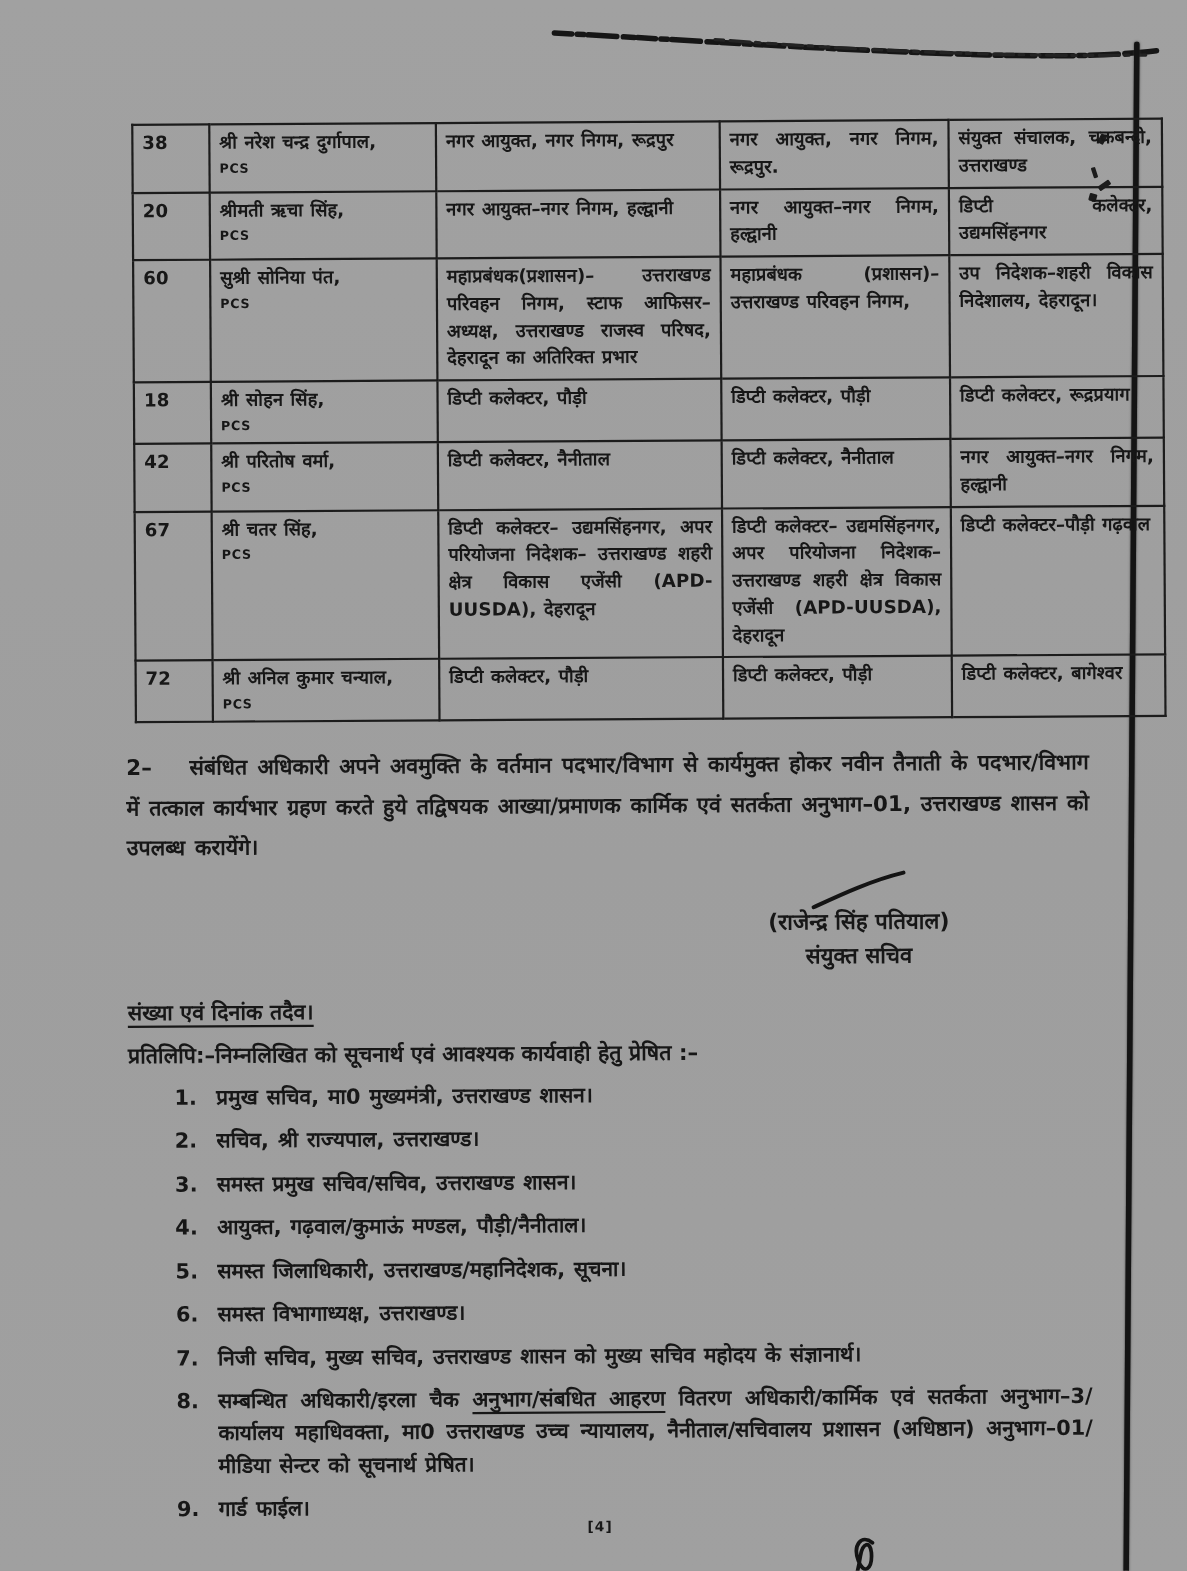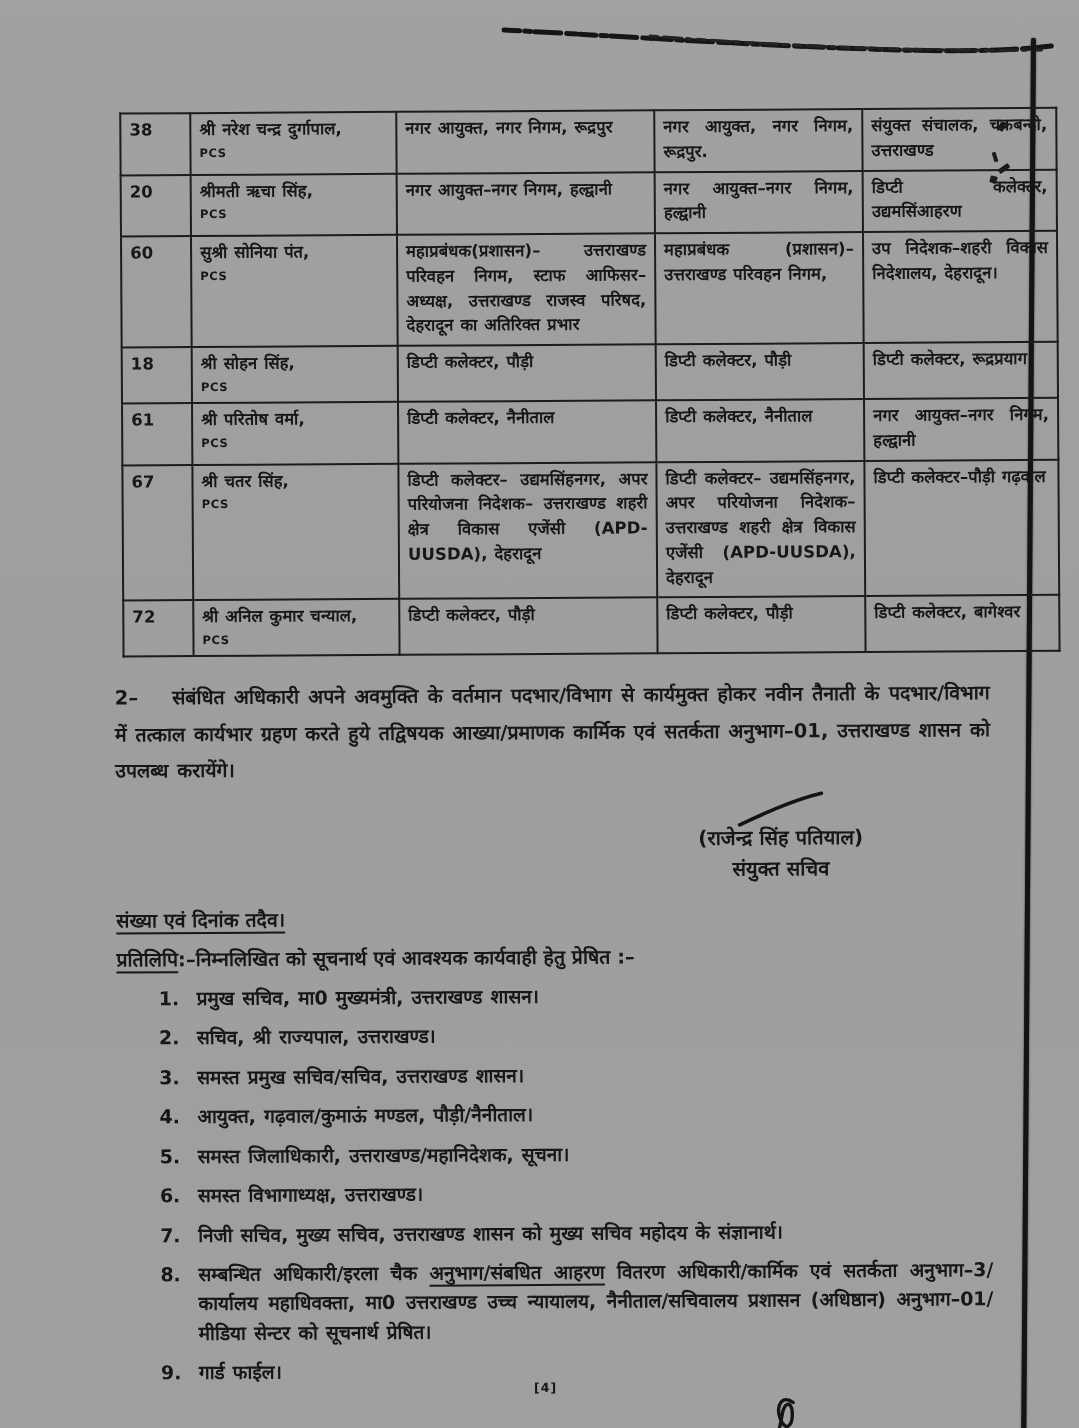--- a/index.html
+++ b/index.html
@@ -61,21 +61,21 @@
   }
   .para2 .pnum{margin-right:34px;font-weight:700;}
   .sig{width:300px;text-align:center;font-size:20px;font-weight:600;line-height:1.55;}
   .sig-top{margin:4px 60px 0 auto;position:relative;}
   .sig-top svg{display:block;margin:0 auto -6px auto;}
   .refline{
     margin-top:18px;font-size:19.5px;font-weight:700;
     text-decoration:underline;text-decoration-thickness:2px;text-underline-offset:5px;
   }
   .copyhead{margin-top:12px;font-size:19.5px;font-weight:600;}
-  .copyhead .u{text-decoration:underline;text-decoration-thickness:2px;text-underline-offset:5px;}
+  .copyhead .u{text-decoration-thickness:2px;text-underline-offset:5px;}
   ol.copies{list-style:none;margin:12px 0 0 0;padding:0;}
   ol.copies li{
     display:flex;align-items:flex-start;
     margin:0 0 10px 42px;
     font-size:19px;line-height:1.55;font-weight:600;
   }
   ol.copies .num{width:38px;flex:0 0 38px;font-weight:700;}
   ol.copies .txt{flex:1;text-align:justify;word-spacing:1.5px;}
   .u8{text-decoration:underline;text-decoration-thickness:2px;text-underline-offset:5px;}
   .sig-bottom{margin:6px 60px 0 auto;position:relative;}
@@ -109,38 +109,38 @@
           <td class="name"><span>श्री नरेश चन्द्र दुर्गापाल,</span><span class="cadre">PCS</span></td>
           <td class="prev">नगर आयुक्त, नगर निगम, रूद्रपुर</td>
           <td class="curr">नगर आयुक्त, नगर निगम, रूद्रपुर.</td>
           <td class="newp">संयुक्त संचालक, चकबन्दी, उत्तराखण्ड</td>
         </tr>
         <tr>
           <td class="sno">20</td>
           <td class="name"><span>श्रीमती ऋचा सिंह,</span><span class="cadre">PCS</span></td>
           <td class="prev">नगर आयुक्त–नगर निगम, हल्द्वानी</td>
           <td class="curr">नगर आयुक्त–नगर निगम, हल्द्वानी</td>
-          <td class="newp">डिप्टी कलेक्टर, उद्यमसिंआहरण</td>
+          <td class="newp">डिप्टी कलेक्टर, उद्यमसिंहनगर</td>
         </tr>
         <tr>
           <td class="sno">60</td>
           <td class="name"><span>सुश्री सोनिया पंत,</span><span class="cadre">PCS</span></td>
           <td class="prev">महाप्रबंधक(प्रशासन)– उत्तराखण्ड परिवहन निगम, स्टाफ आफिसर–अध्यक्ष, उत्तराखण्ड राजस्व परिषद, देहरादून का अतिरिक्त प्रभार</td>
           <td class="curr">महाप्रबंधक (प्रशासन)– उत्तराखण्ड परिवहन निगम,</td>
           <td class="newp">उप निदेशक–शहरी विकास निदेशालय, देहरादून।</td>
         </tr>
         <tr>
           <td class="sno">18</td>
           <td class="name"><span>श्री सोहन सिंह,</span><span class="cadre">PCS</span></td>
           <td class="prev">डिप्टी कलेक्टर, पौड़ी</td>
           <td class="curr">डिप्टी कलेक्टर, पौड़ी</td>
           <td class="newp">डिप्टी कलेक्टर, रूद्रप्रयाग</td>
         </tr>
         <tr>
-          <td class="sno">61</td>
+          <td class="sno">42</td>
           <td class="name"><span>श्री परितोष वर्मा,</span><span class="cadre">PCS</span></td>
           <td class="prev">डिप्टी कलेक्टर, नैनीताल</td>
           <td class="curr">डिप्टी कलेक्टर, नैनीताल</td>
           <td class="newp">नगर आयुक्त–नगर निगम, हल्द्वानी</td>
         </tr>
         <tr>
           <td class="sno">67</td>
           <td class="name"><span>श्री चतर सिंह,</span><span class="cadre">PCS</span></td>
           <td class="prev">डिप्टी कलेक्टर– उद्यमसिंहनगर, अपर परियोजना निदेशक– उत्तराखण्ड शहरी क्षेत्र विकास एजेंसी (APD-UUSDA), देहरादून</td>
           <td class="curr">डिप्टी कलेक्टर– उद्यमसिंहनगर, अपर परियोजना निदेशक– उत्तराखण्ड शहरी क्षेत्र विकास एजेंसी (APD-UUSDA), देहरादून</td>

